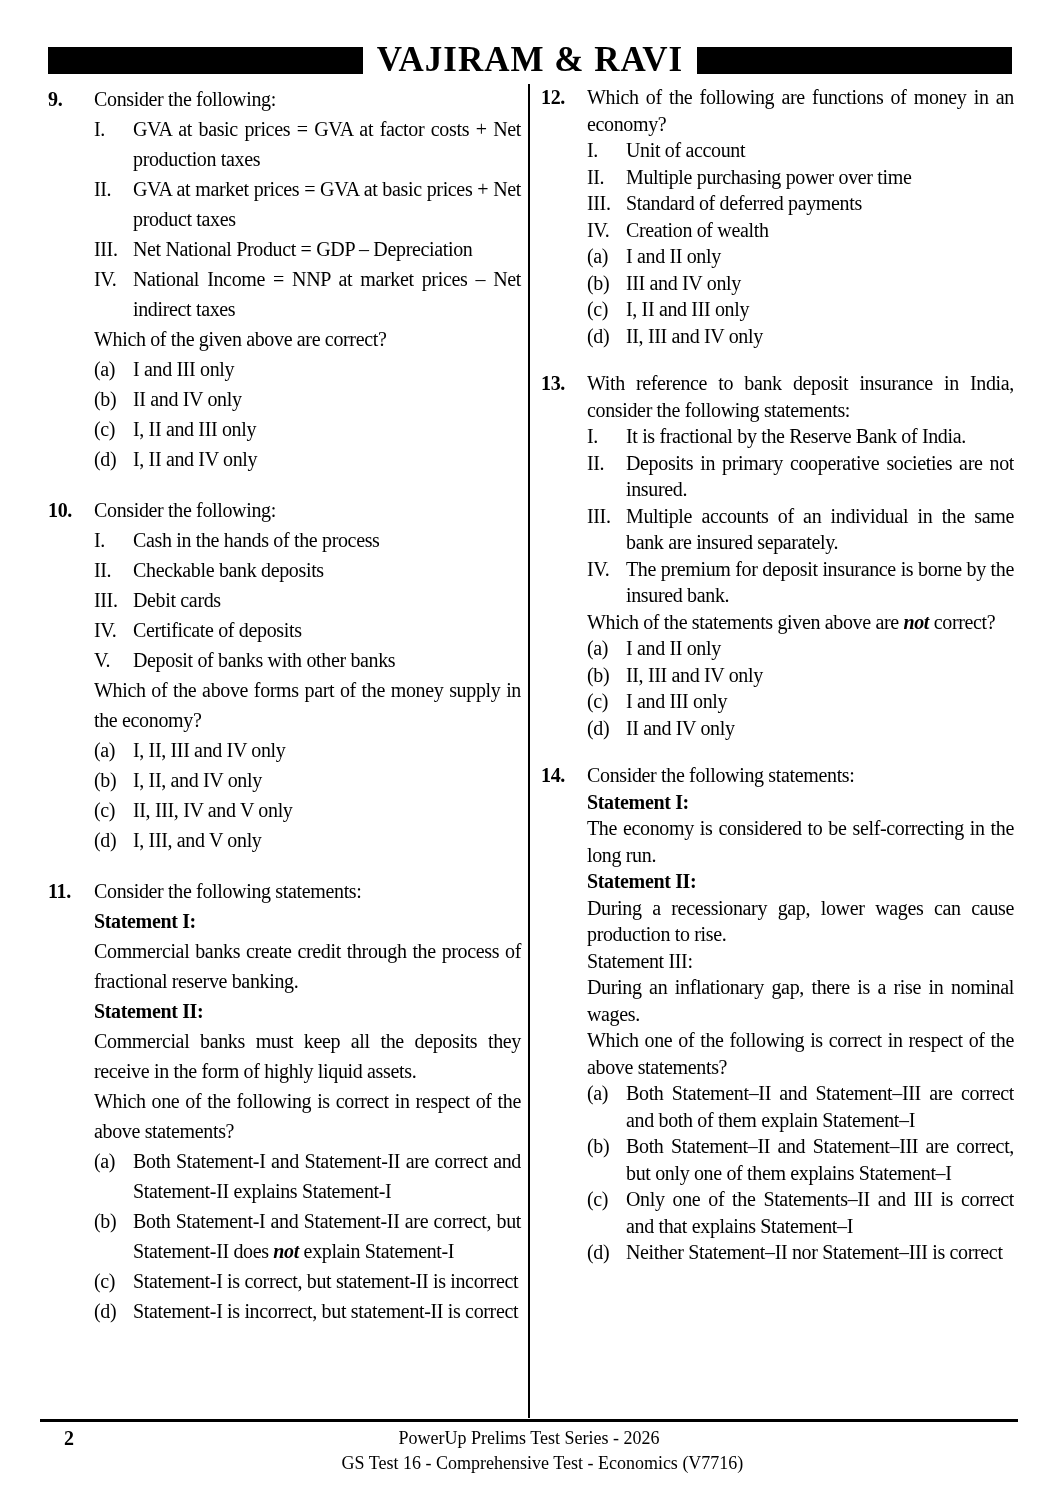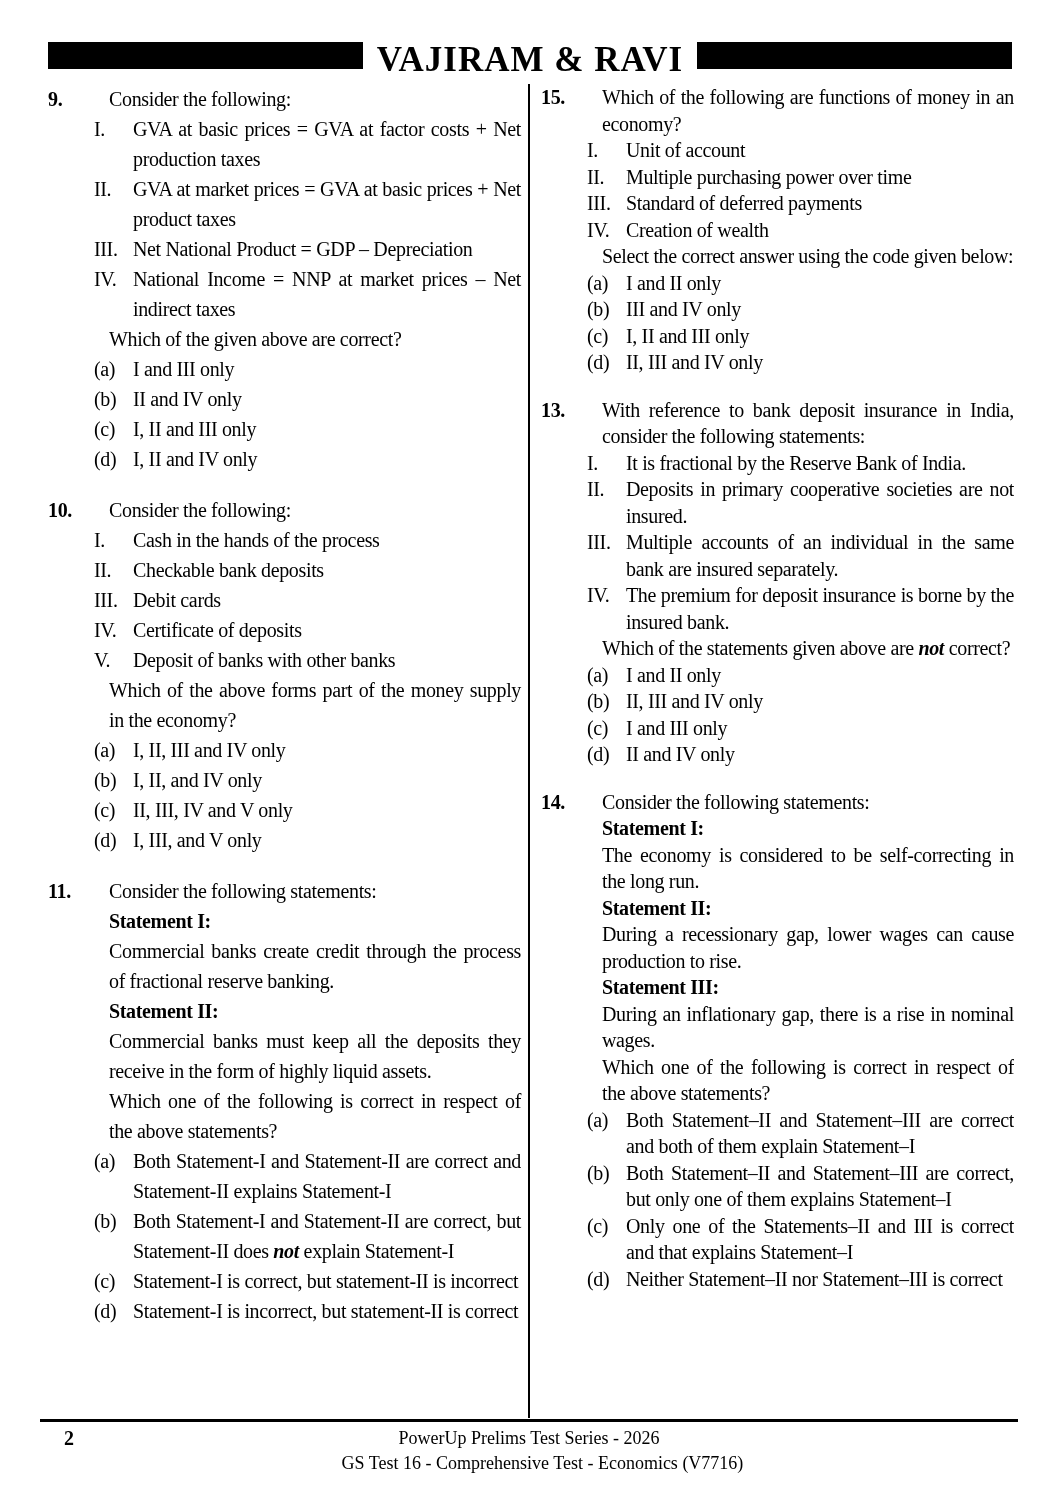--- a/index.html
+++ b/index.html
@@ -4,39 +4,39 @@
 <style>
   html,body{margin:0;padding:0;}
   body{
     width:1058px;height:1497px;
     background:#ffffff;color:#000;
     font-family:"Liberation Serif","DejaVu Serif",serif;
     position:relative;overflow:hidden;
   }
   .header{
     position:absolute;left:48px;right:46px;top:42px;
-    display:flex;align-items:flex-start;gap:14px;height:36px;
+    display:flex;align-items:center;gap:14px;height:36px;
   }
   .hbar{height:27px;background:#000;flex:1;}
   .htitle{
     font-size:35px;font-weight:bold;white-space:nowrap;
     letter-spacing:1px;line-height:36px;
   }
   .columns{
     position:absolute;left:48px;right:44px;top:84px;height:1334px;
     display:flex;overflow:hidden;
   }
   .col{flex:1;font-size:20px;letter-spacing:-0.35px;}
   .col-left{padding-right:7px;line-height:30px;}
   .col-right{padding-left:11px;line-height:26.5px;}
   .divider{width:2px;background:#000;flex-shrink:0;}
   .q{display:flex;margin-bottom:21px;}
   .qnum{width:46px;flex-shrink:0;font-weight:bold;}
   .qbody{flex:1;min-width:0;}
-  .para{text-align:justify;margin-left:15px;}
+  .para{text-align:justify;}
   .item,.option{display:flex;}
   .ilabel{width:39px;flex-shrink:0;}
   .itext{flex:1;min-width:0;text-align:justify;}
   .footer-rule{position:absolute;left:40px;right:40px;top:1419px;height:3px;background:#000;}
   .page-num{position:absolute;left:64px;top:1426px;font-size:20px;font-weight:bold;line-height:24px;}
   .footer-line{position:absolute;left:0;right:0;text-align:center;font-size:18px;line-height:24px;}
   .footer-line.l1{top:1426px;}
   .footer-line.l2{top:1451px;padding-left:27px;}
 </style>
 </head>
@@ -156,40 +156,39 @@
           <div class="option">
             <span class="ilabel">(d)</span>
             <span class="itext"><span>Statement-I is incorrect, but statement-II is correct</span></span>
           </div>
         </div>
       </div>
     </div>
   <div class="divider"></div>
   <div class="col col-right">
       <div class="q">
-        <div class="qnum">15.</div>
+        <div class="qnum">12.</div>
         <div class="qbody">
           <div class="para"><span>Which of the following are functions of money in an economy?</span></div>
           <div class="item">
             <span class="ilabel">I.</span>
             <span class="itext"><span>Unit of account</span></span>
           </div>
           <div class="item">
             <span class="ilabel">II.</span>
             <span class="itext"><span>Multiple purchasing power over time</span></span>
           </div>
           <div class="item">
             <span class="ilabel">III.</span>
             <span class="itext"><span>Standard of deferred payments</span></span>
           </div>
           <div class="item">
             <span class="ilabel">IV.</span>
             <span class="itext"><span>Creation of wealth</span></span>
           </div>
-          <div class="para"><span>Select the correct answer using the code given below:</span></div>
           <div class="option">
             <span class="ilabel">(a)</span>
             <span class="itext"><span>I and II only</span></span>
           </div>
           <div class="option">
             <span class="ilabel">(b)</span>
             <span class="itext"><span>III and IV only</span></span>
           </div>
           <div class="option">
             <span class="ilabel">(c)</span>
@@ -241,21 +240,21 @@
         </div>
       </div>
       <div class="q">
         <div class="qnum">14.</div>
         <div class="qbody">
           <div class="para"><span>Consider the following statements:</span></div>
           <div class="para"><span style="font-weight: bold;">Statement I:</span></div>
           <div class="para"><span>The economy is considered to be self-correcting in the long run.</span></div>
           <div class="para"><span style="font-weight: bold;">Statement II:</span></div>
           <div class="para"><span>During a recessionary gap, lower wages can cause production to rise.</span></div>
-          <div class="para"><span style="font-weight: bold;">Statement III:</span></div>
+          <div class="para"><span style="font-weight: normal;">Statement III:</span></div>
           <div class="para"><span>During an inflationary gap, there is a rise in nominal wages.</span></div>
           <div class="para"><span>Which one of the following is correct in respect of the above statements?</span></div>
           <div class="option">
             <span class="ilabel">(a)</span>
             <span class="itext"><span>Both Statement–II and Statement–III are correct and both of them explain Statement–I</span></span>
           </div>
           <div class="option">
             <span class="ilabel">(b)</span>
             <span class="itext"><span>Both Statement–II and Statement–III are correct, but only one of them explains Statement–I</span></span>
           </div>

